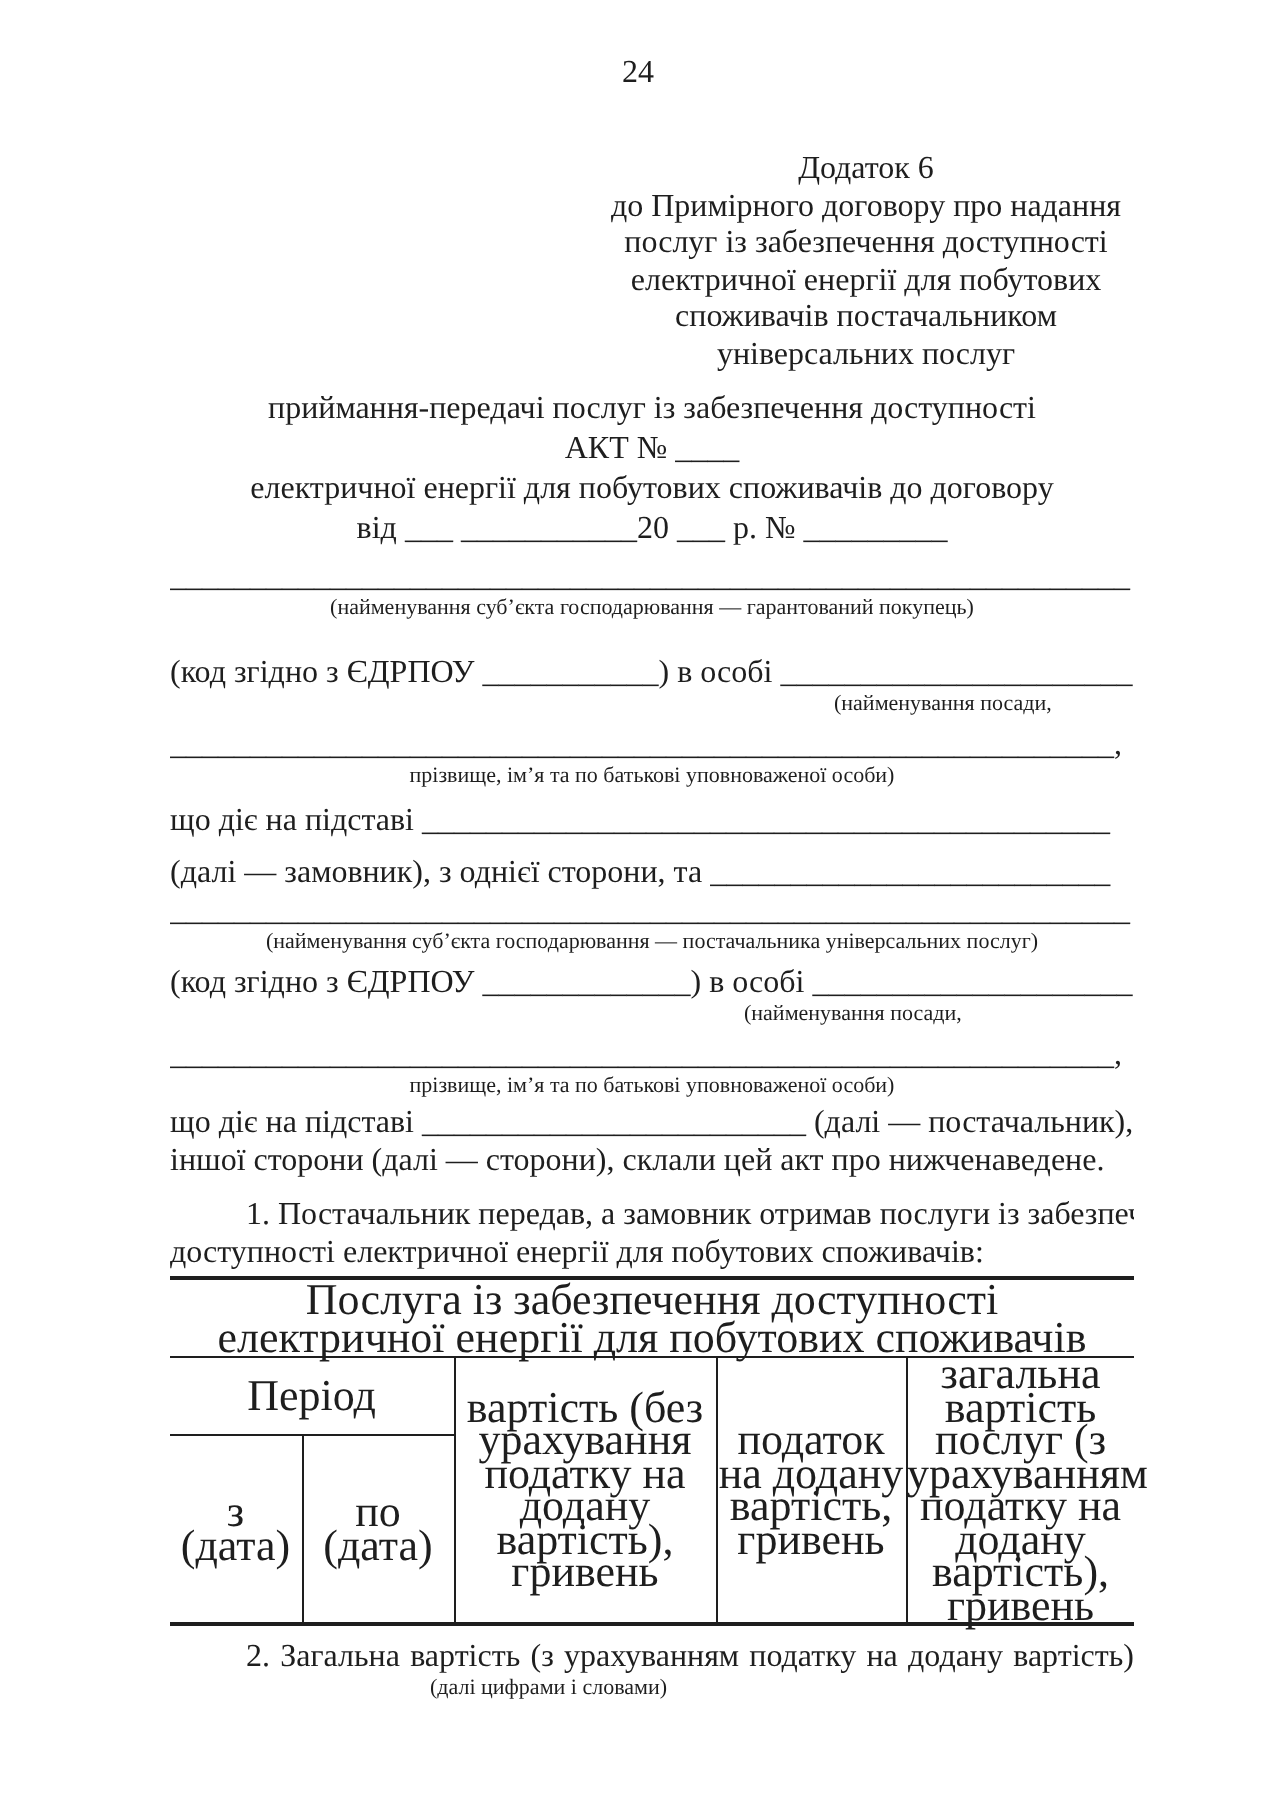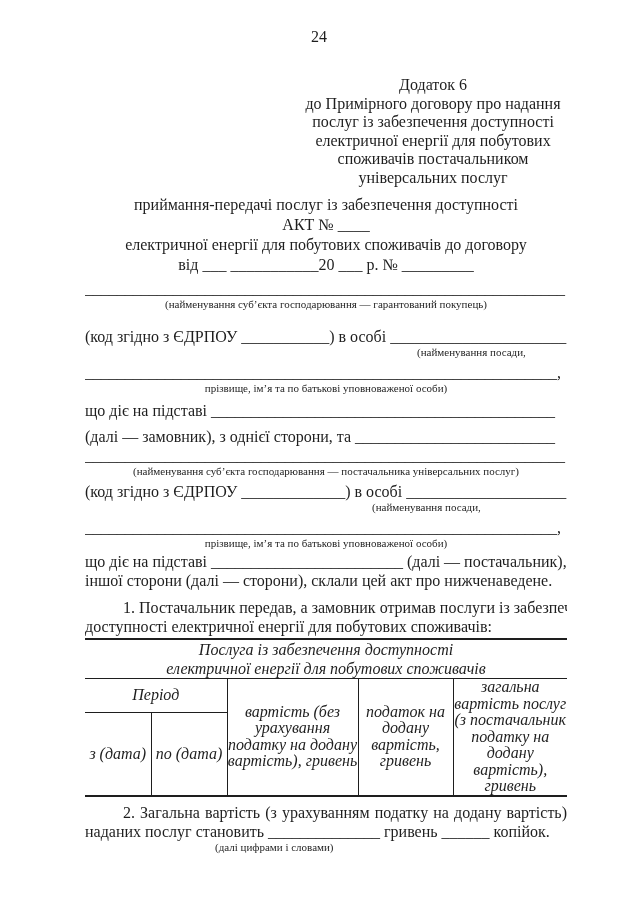--- a/index.html
+++ b/index.html
@@ -24,21 +24,21 @@
   .fline { white-space: nowrap; overflow: hidden; line-height: 19px; }
   .blank { white-space: nowrap; overflow: hidden; line-height: 19px; }
   .caption { font-size: 11px; line-height: 13px; }
   .cap-center { text-align: center; }
   .jlast { text-align: justify; text-align-last: justify; }
   .indent { text-indent: 38px; }
 
   table.svc { border-collapse: collapse; table-layout: fixed; width: 482px;
     margin-top: 2px;
     border-top: 2px solid var(--ink); border-bottom: 2px solid var(--ink);
-    font-size: 16px; line-height: 16.5px; font-style: italic; }
+    font-size: 22px; line-height: 16.5px; }
   table.svc td, table.svc th { font-weight: normal; padding: 0; }
   .t-title { border-bottom: 1px solid var(--ink); text-align: center; padding: 2px 0 3px 0; line-height: 19px; }
   .t-period { border-bottom: 1px solid var(--ink); border-right: 1px solid var(--ink);
     text-align: center; height: 24px; vertical-align: middle; }
   .t-col { border-left: 1px solid var(--ink); text-align: center; vertical-align: middle; padding: 2px 3px; }
   .t-date { height: 58px; text-align: center; vertical-align: middle; }
   .t-date.d1 { border-right: 1px solid var(--ink); }
   .t-date.d2 { border-right: 1px solid var(--ink); }
 </style>
 </head>
@@ -105,27 +105,26 @@
         <tr>
           <td colspan="5" class="t-title">
             <div>Послуга із забезпечення доступності</div>
             <div>електричної енергії для побутових споживачів</div>
           </td>
         </tr>
         <tr>
           <th colspan="2" class="t-period">Період</th>
           <th rowspan="2" class="t-col">вартість (без урахування податку на додану вартість), гривень</th>
           <th rowspan="2" class="t-col">податок на додану вартість, гривень</th>
-          <th rowspan="2" class="t-col">загальна вартість послуг (з постачальник податку на додану вартість), гривень</th>
+          <th rowspan="2" class="t-col">загальна вартість послуг (з урахуванням податку на додану вартість), гривень</th>
         </tr>
         <tr>
           <td class="t-date d1">з (дата)</td>
           <td class="t-date d2">по (дата)</td>
         </tr>
       </tbody>
     </table>
 
     <div class="fline jlast indent" style="margin-top:6px">2. Загальна вартість (з урахуванням податку на додану вартість)</div>
-    <div class="fline">наданих послуг становить ______________ гривень ______ копійок.</div>
     <div class="caption" style="padding-left:130px">(далі цифрами і словами)</div>
 
   </div>
 </div>
 
 </body></html>

